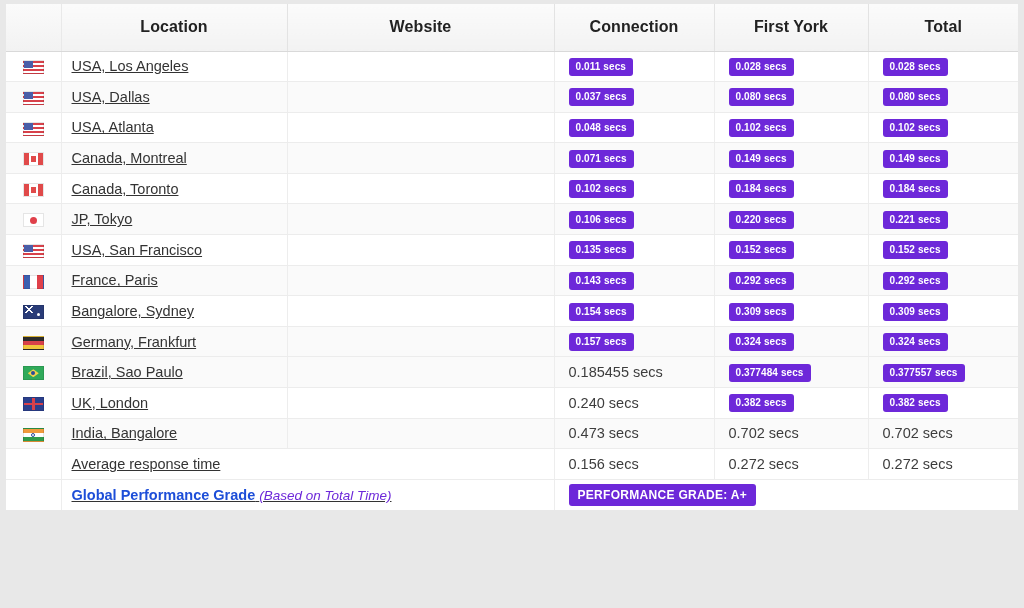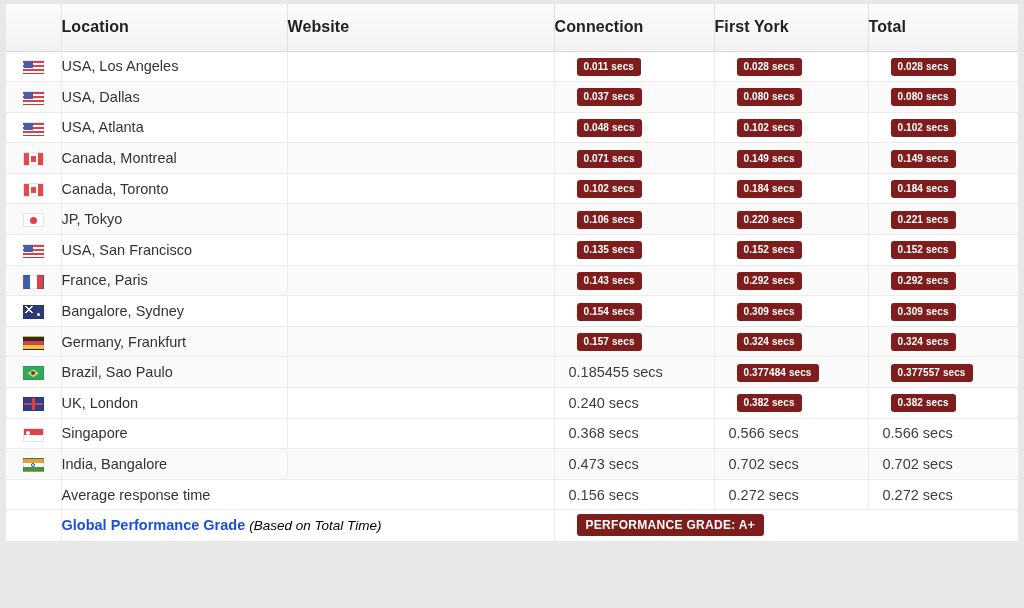--- a/index.html
+++ b/index.html
@@ -31,57 +31,56 @@
   table.perf col.c-total  { width: 150px; }
 
   thead th {
     height: 47px;
     background: linear-gradient(to bottom, #fbfbfb 0%, #f2f2f2 100%);
     border-bottom: 1px solid #d9d9d9;
     border-right: 1px solid #e3e3e3;
     font-size: 16px;
     font-weight: bold;
     color: #222;
-    text-align: left;
+    text-align: center;
     vertical-align: middle;
     letter-spacing: .1px;
     margin-top: 44px;
   }
   thead th.th-flag { border-right: 1px solid #e9e9e9; }
   thead th.last { border-right: none; }
 
   tbody tr { height: 30.6px; }
   tbody td {
     border-bottom: 1px solid #ececec;
     border-right: 1px solid #ededed;
     font-size: 14.5px;
     color: #3a3a3a;
     vertical-align: middle;
     background: #ffffff;
   }
   tbody td.last { border-right: none; }
   tbody tr.alt td { background: #fafafa; }
 
   td.flagcell { text-align: center; padding: 0; }
-  td.loccell  { white-space: nowrap; font-size: 14.5px; color: #333; }
+  td.loccell  { padding-left: 10px; white-space: nowrap; font-size: 14.5px; color: #333; text-decoration: underline; }
   td.sitecell { }
   td.valcell  { padding-left: 14px; white-space: nowrap; color: #3d3d3d; font-size: 14.5px; }
 
   .badge {
     display: inline-block;
-    background: #7f1d1d;
+    background: #6d28d9;
     color: #ffffff;
     font-size: 10px;
     font-weight: bold;
     line-height: 1;
     padding: 4px 7px 4px 7px;
     border-radius: 3px;
     letter-spacing: .1px;
     white-space: nowrap;
-    margin-left: 8px;
   }
   .badge.grade {
     font-size: 12px;
     padding: 5px 9px 5px 9px;
     letter-spacing: .3px;
   }
 
   
   .flag {
     display: inline-block;
@@ -190,21 +189,21 @@
       #f09a3c 0 33.3%, #ffffff 33.3% 66.6%, #2f9a4a 66.6% 100%);
   }
   .flag-in .mid {
     position: absolute; left: 50%; top: 50%;
     width: 4px; height: 4px; margin: -2px 0 0 -2px;
     border: 1px solid #2a4a9a; border-radius: 50%;
   }
   .flag-none { border: none; background: transparent; }
 
   .gpg-label { font-weight: bold; color: #1d4ed8; font-size: 14.5px; }
-  .gpg-note  { font-style: italic; color: #000000; font-size: 13.5px; }
+  .gpg-note  { font-style: italic; color: #6d28d9; font-size: 13.5px; }
 </style>
 </head>
 <body>
 
 <div id="wrap">
   <table class="perf">
     <colgroup>
       <col class="c-flag">
         <col class="c-loc">
         <col class="c-site">
@@ -312,28 +311,20 @@
           <td class="valcell last"><span class="badge">0.377557 secs</span></td>
         </tr>
         <tr>
           <td class="flagcell"><span class="flag flag-uk"><span class="mid"></span></span></td>
           <td class="loccell">UK, London</td>
           <td class="sitecell"></td>
           <td class="valcell">0.240 secs</td>
           <td class="valcell"><span class="badge">0.382 secs</span></td>
           <td class="valcell last"><span class="badge">0.382 secs</span></td>
         </tr>
-        <tr>
-          <td class="flagcell"><span class="flag flag-sg"><span class="mid"></span></span></td>
-          <td class="loccell">Singapore</td>
-          <td class="sitecell"></td>
-          <td class="valcell">0.368 secs</td>
-          <td class="valcell">0.566 secs</td>
-          <td class="valcell last">0.566 secs</td>
-        </tr>
         <tr class="alt">
           <td class="flagcell"><span class="flag flag-in"><span class="mid"></span></span></td>
           <td class="loccell">India, Bangalore</td>
           <td class="sitecell"></td>
           <td class="valcell">0.473 secs</td>
           <td class="valcell">0.702 secs</td>
           <td class="valcell last">0.702 secs</td>
         </tr>
         <tr>
           <td class="flagcell"><span class="flag flag-none"></span></td>

